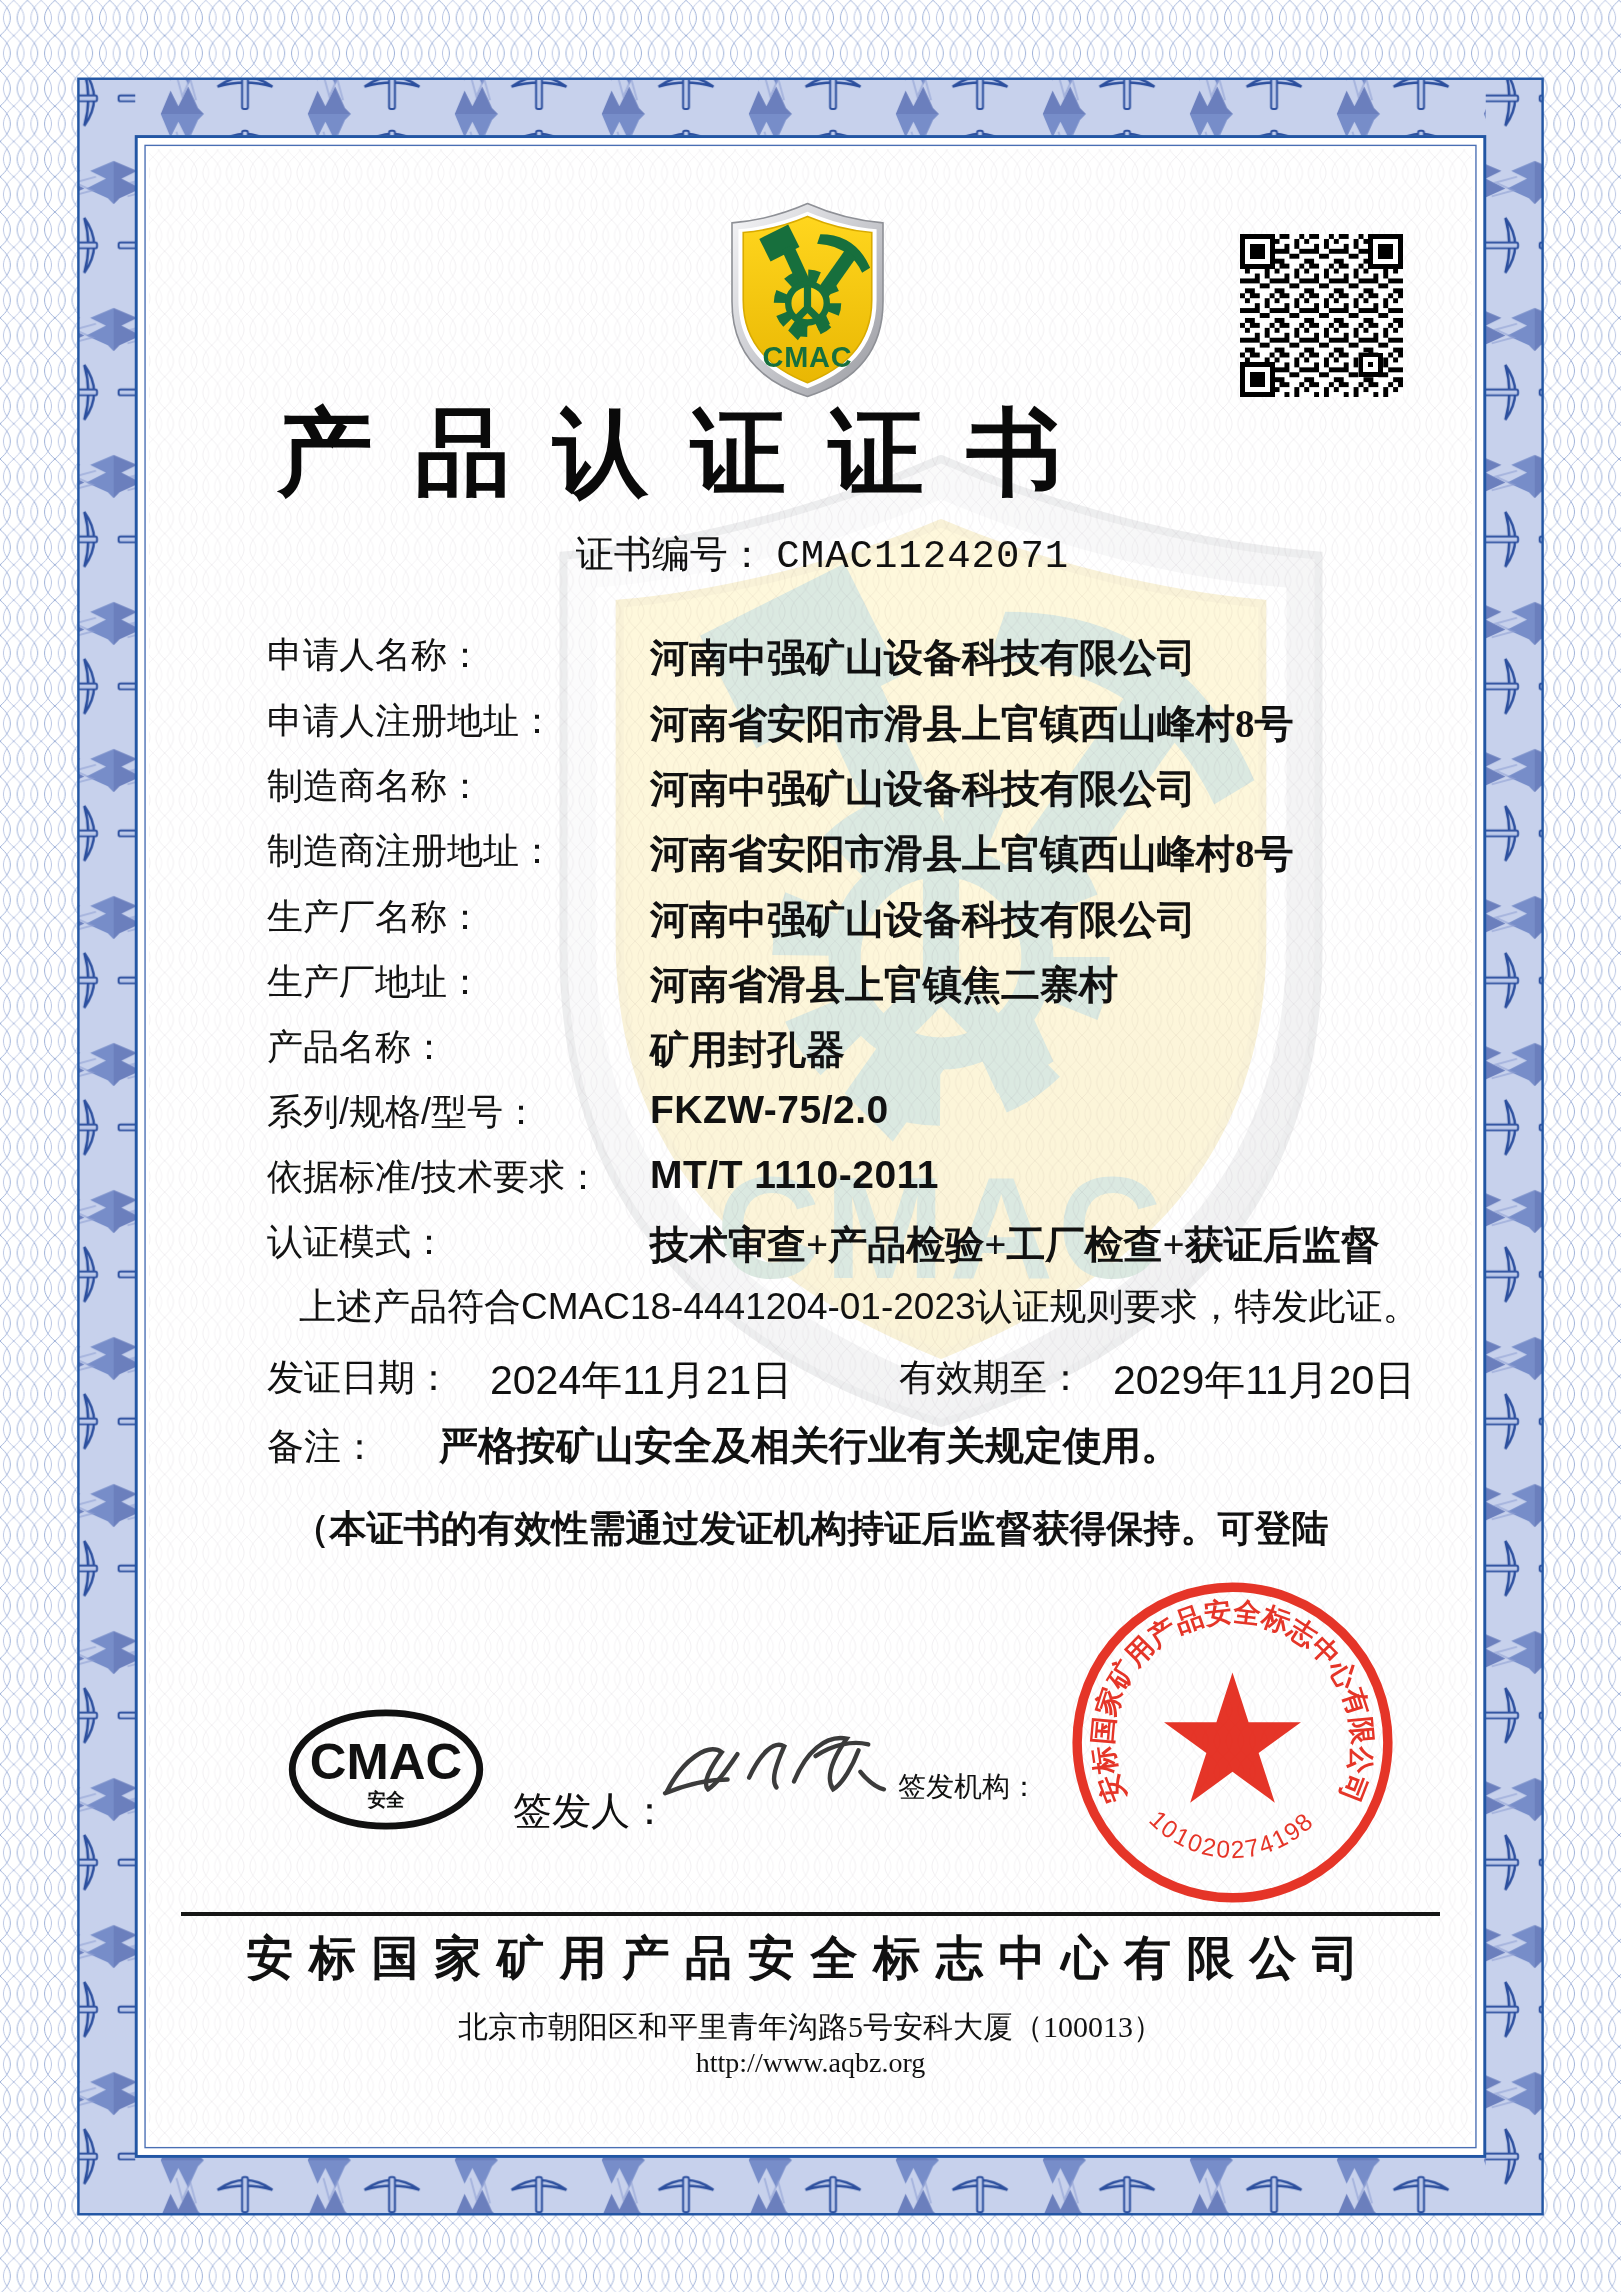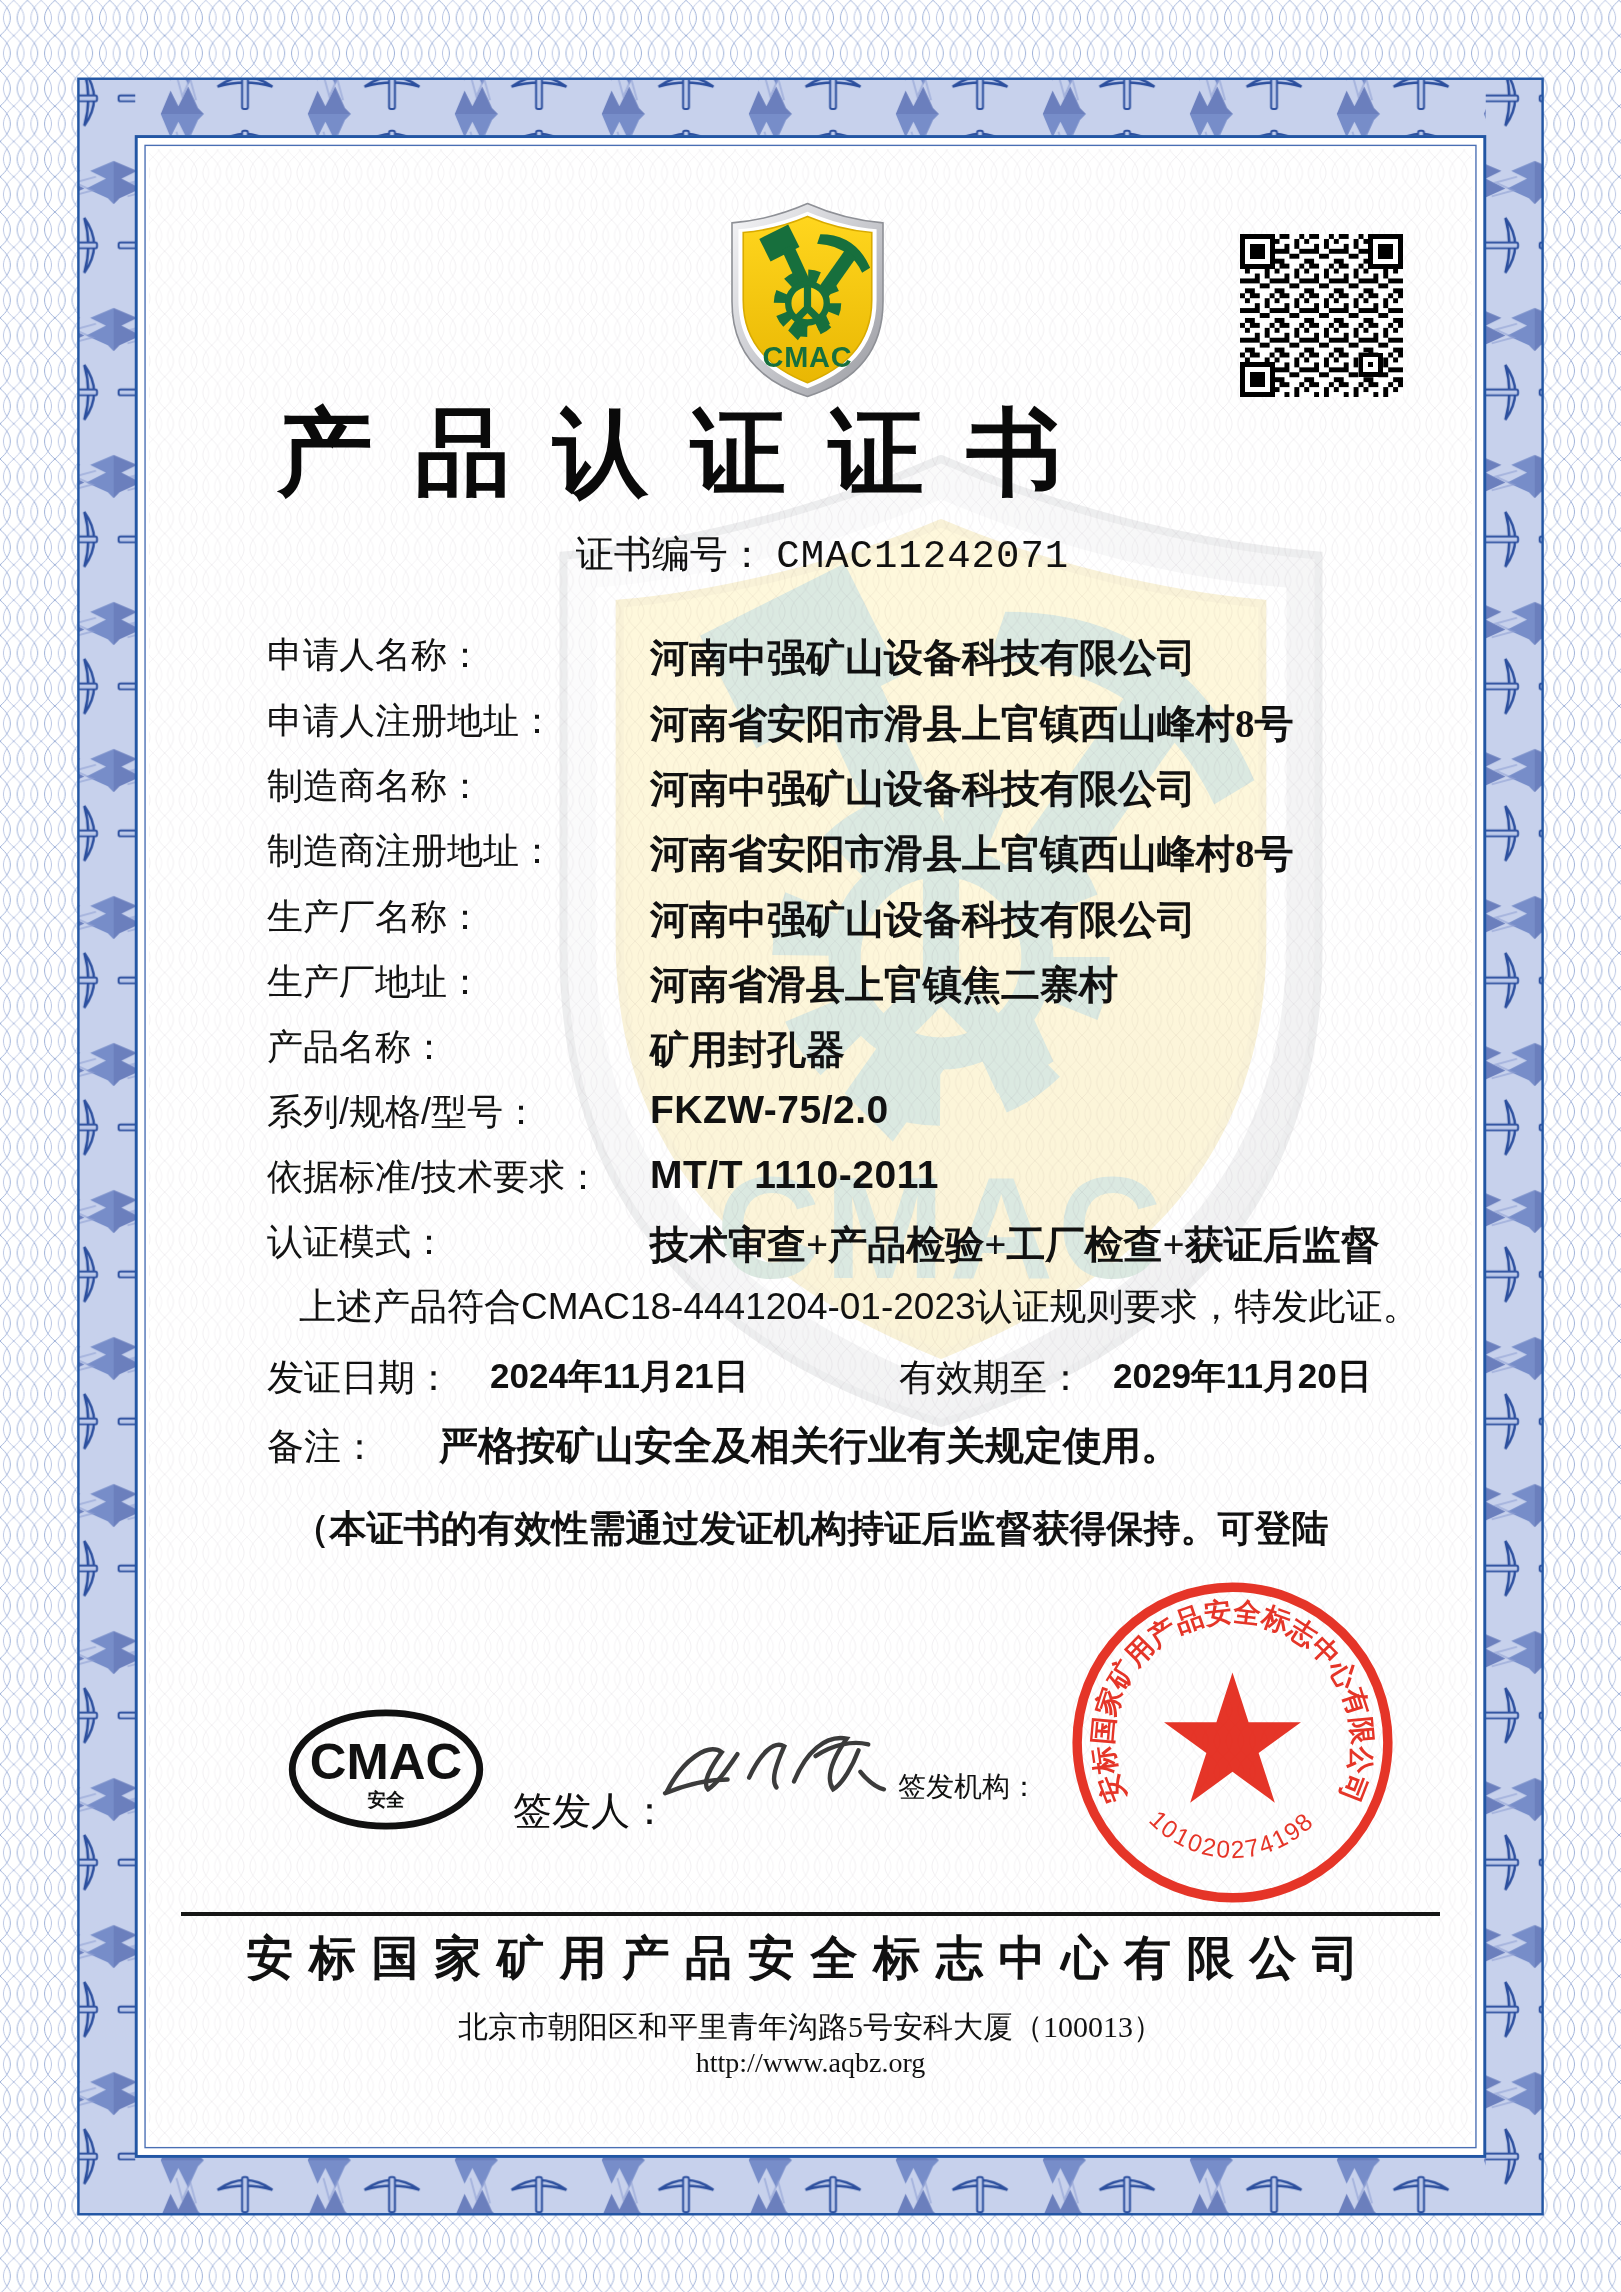--- a/index.html
+++ b/index.html
@@ -18,21 +18,21 @@
   .certline .num{font-family:"Liberation Mono",monospace;font-size:39px;letter-spacing:1px;}
   .rows{position:absolute;left:267px;top:0;width:1206px;}
   .row{position:absolute;left:0;white-space:nowrap;height:47px;}
   .row .lbl{font-size:36px;color:#141414;}
   .row .val{position:absolute;left:383px;top:0;font-size:39px;font-weight:700;
             font-family:"Liberation Serif",serif;}
   .row .val.latin{font-family:"Liberation Sans",sans-serif;letter-spacing:0.5px;}
   .statement{position:absolute;left:267px;top:1282px;font-size:37px;white-space:nowrap;margin-left:32px;}
   .daterow{position:absolute;left:267px;top:1353px;width:1078px;white-space:nowrap;}
   .daterow span{position:absolute;top:0;font-size:37px;}
-  .daterow .d{font-weight:700;font-size:35px;}
+  .daterow .d{font-weight:400;font-size:41px;}
   .remarkrow{position:absolute;left:267px;top:1419px;white-space:nowrap;}
   .remarkrow .lbl{font-size:37px;}
   .remarkrow .val{font-family:"Liberation Serif",serif;font-weight:700;font-size:39px;margin-left:61px;}
   .note{position:absolute;left:0;top:1506px;width:1621px;text-align:center;
         font-family:"Liberation Serif",serif;font-weight:700;font-size:37px;line-height:45px;}
   .ovallogo{position:absolute;left:286px;top:1707px;width:200px;height:125px;}
   .signerlabel{position:absolute;left:513px;top:1784px;font-size:39px;}
   .signature{position:absolute;left:659px;top:1719px;width:230px;height:127px;}
   .issuerlabel{position:absolute;left:898px;top:1768px;font-size:28px;}
   .stamp{position:absolute;left:1062px;top:1572px;width:341px;height:341px;z-index:3;opacity:0.93;}

